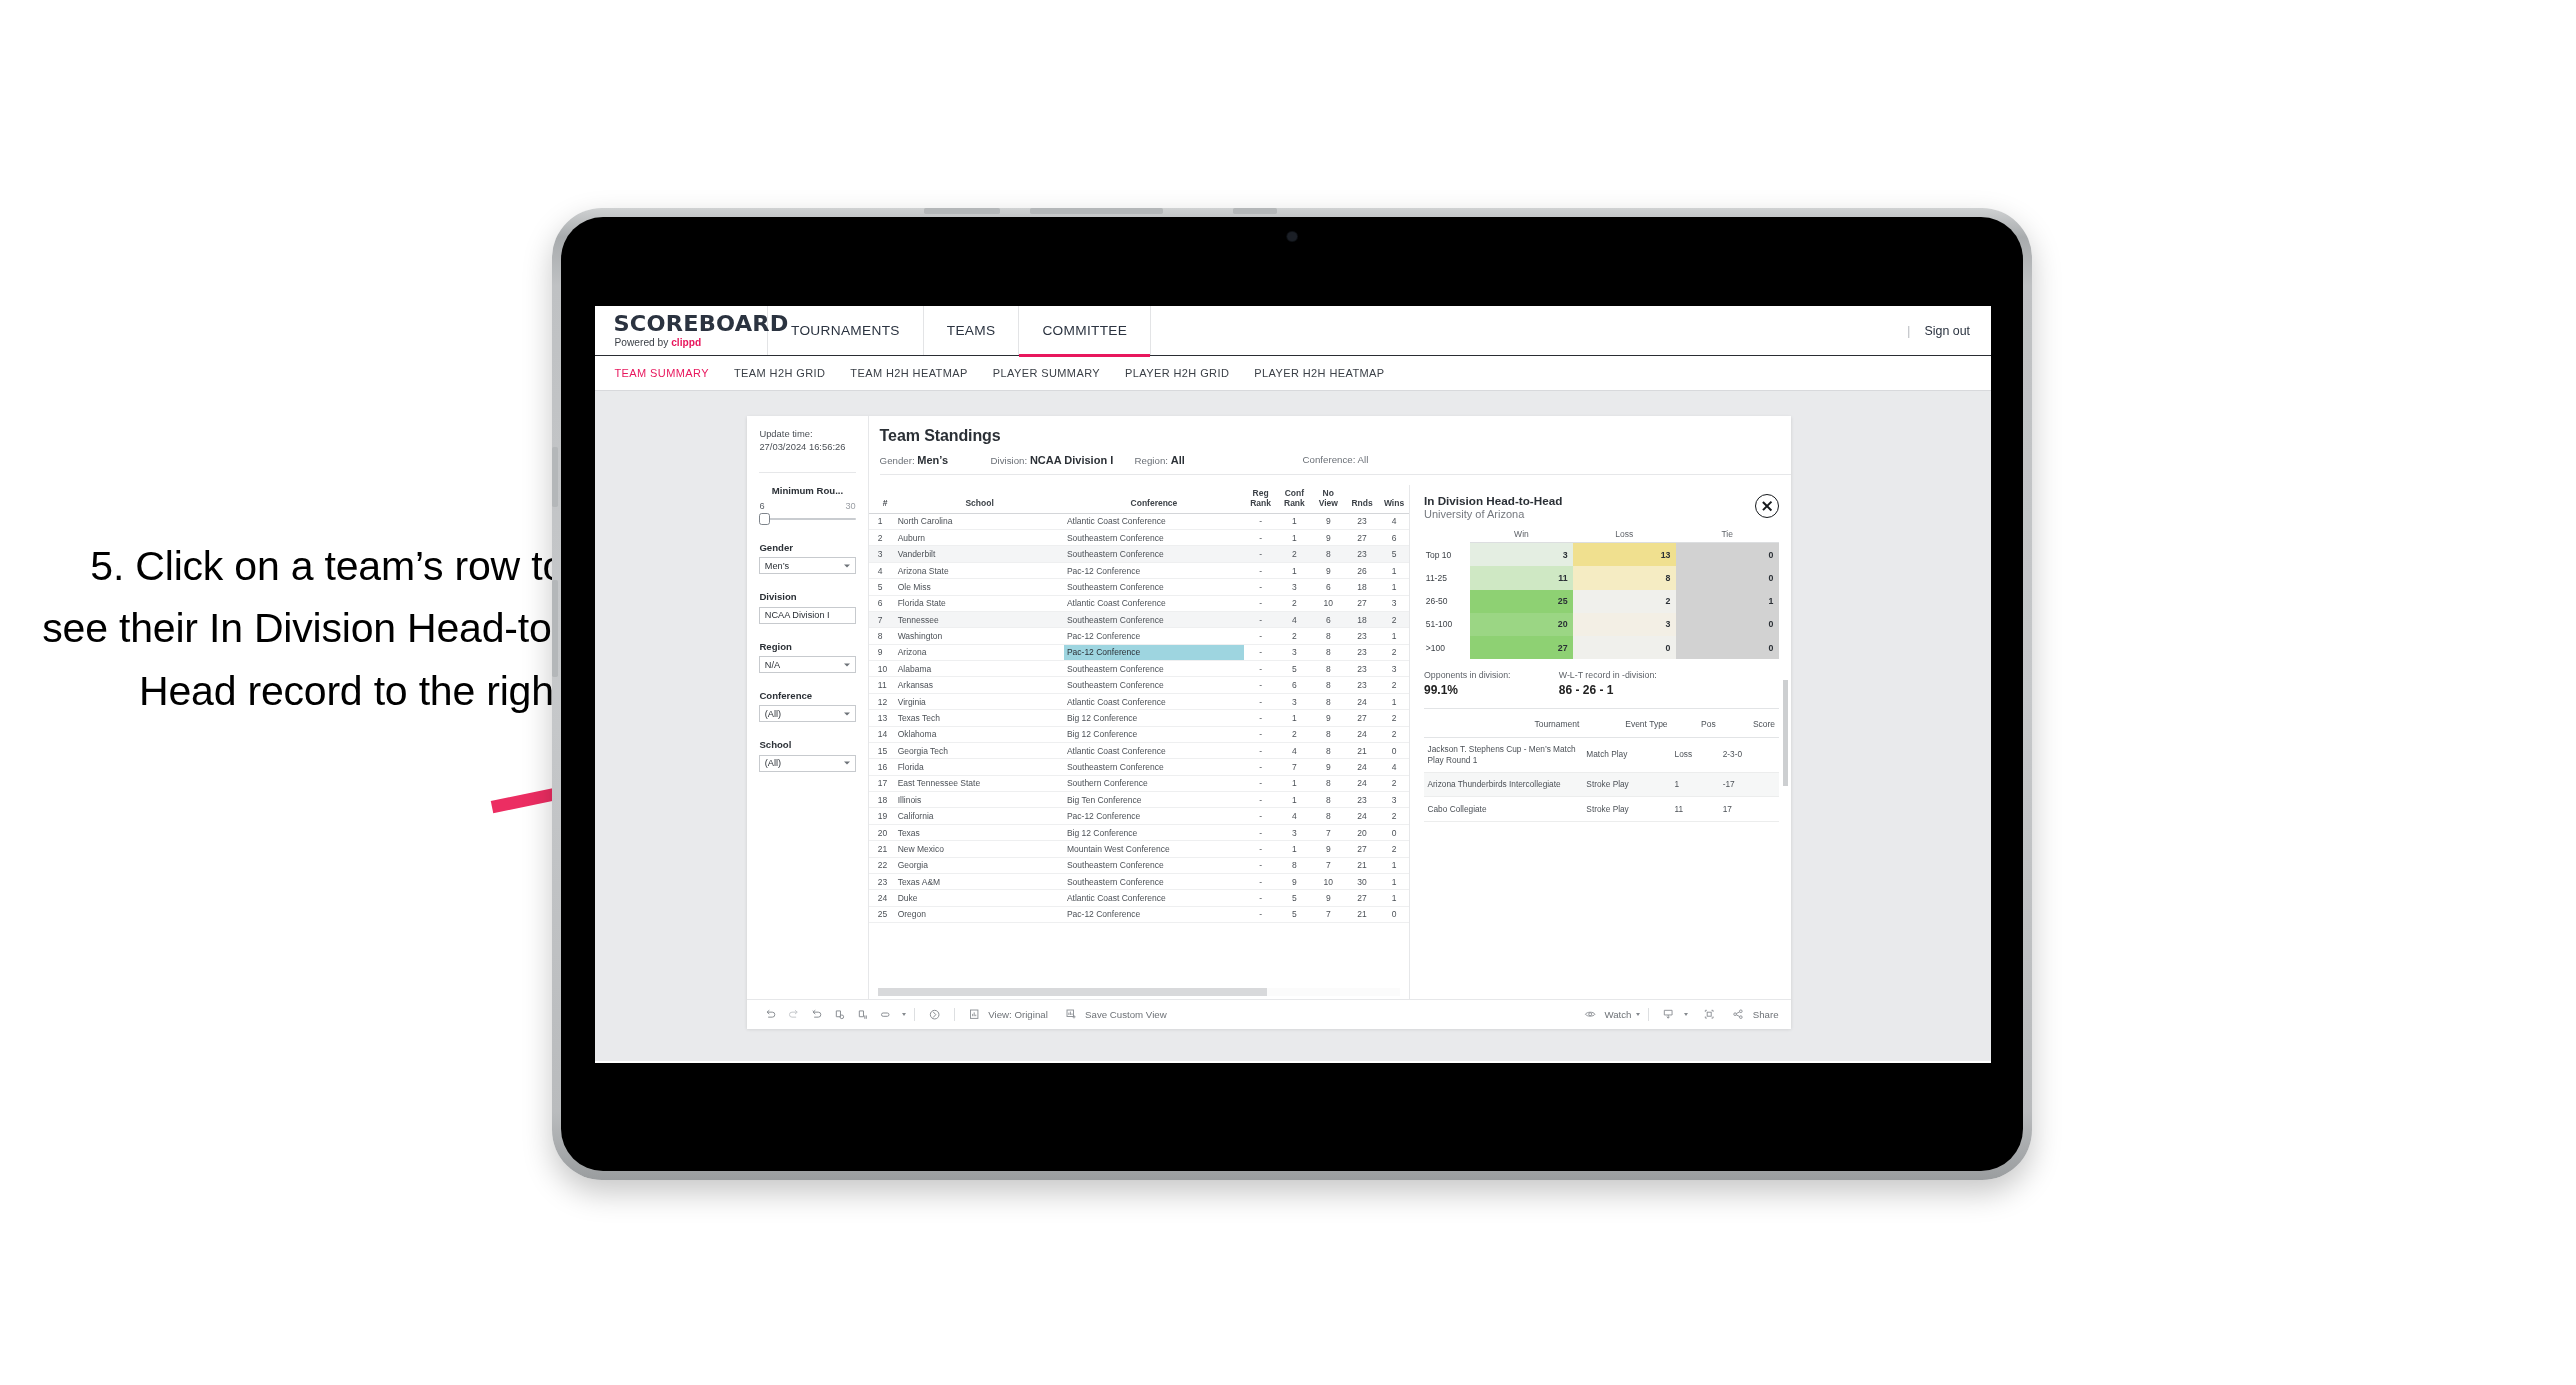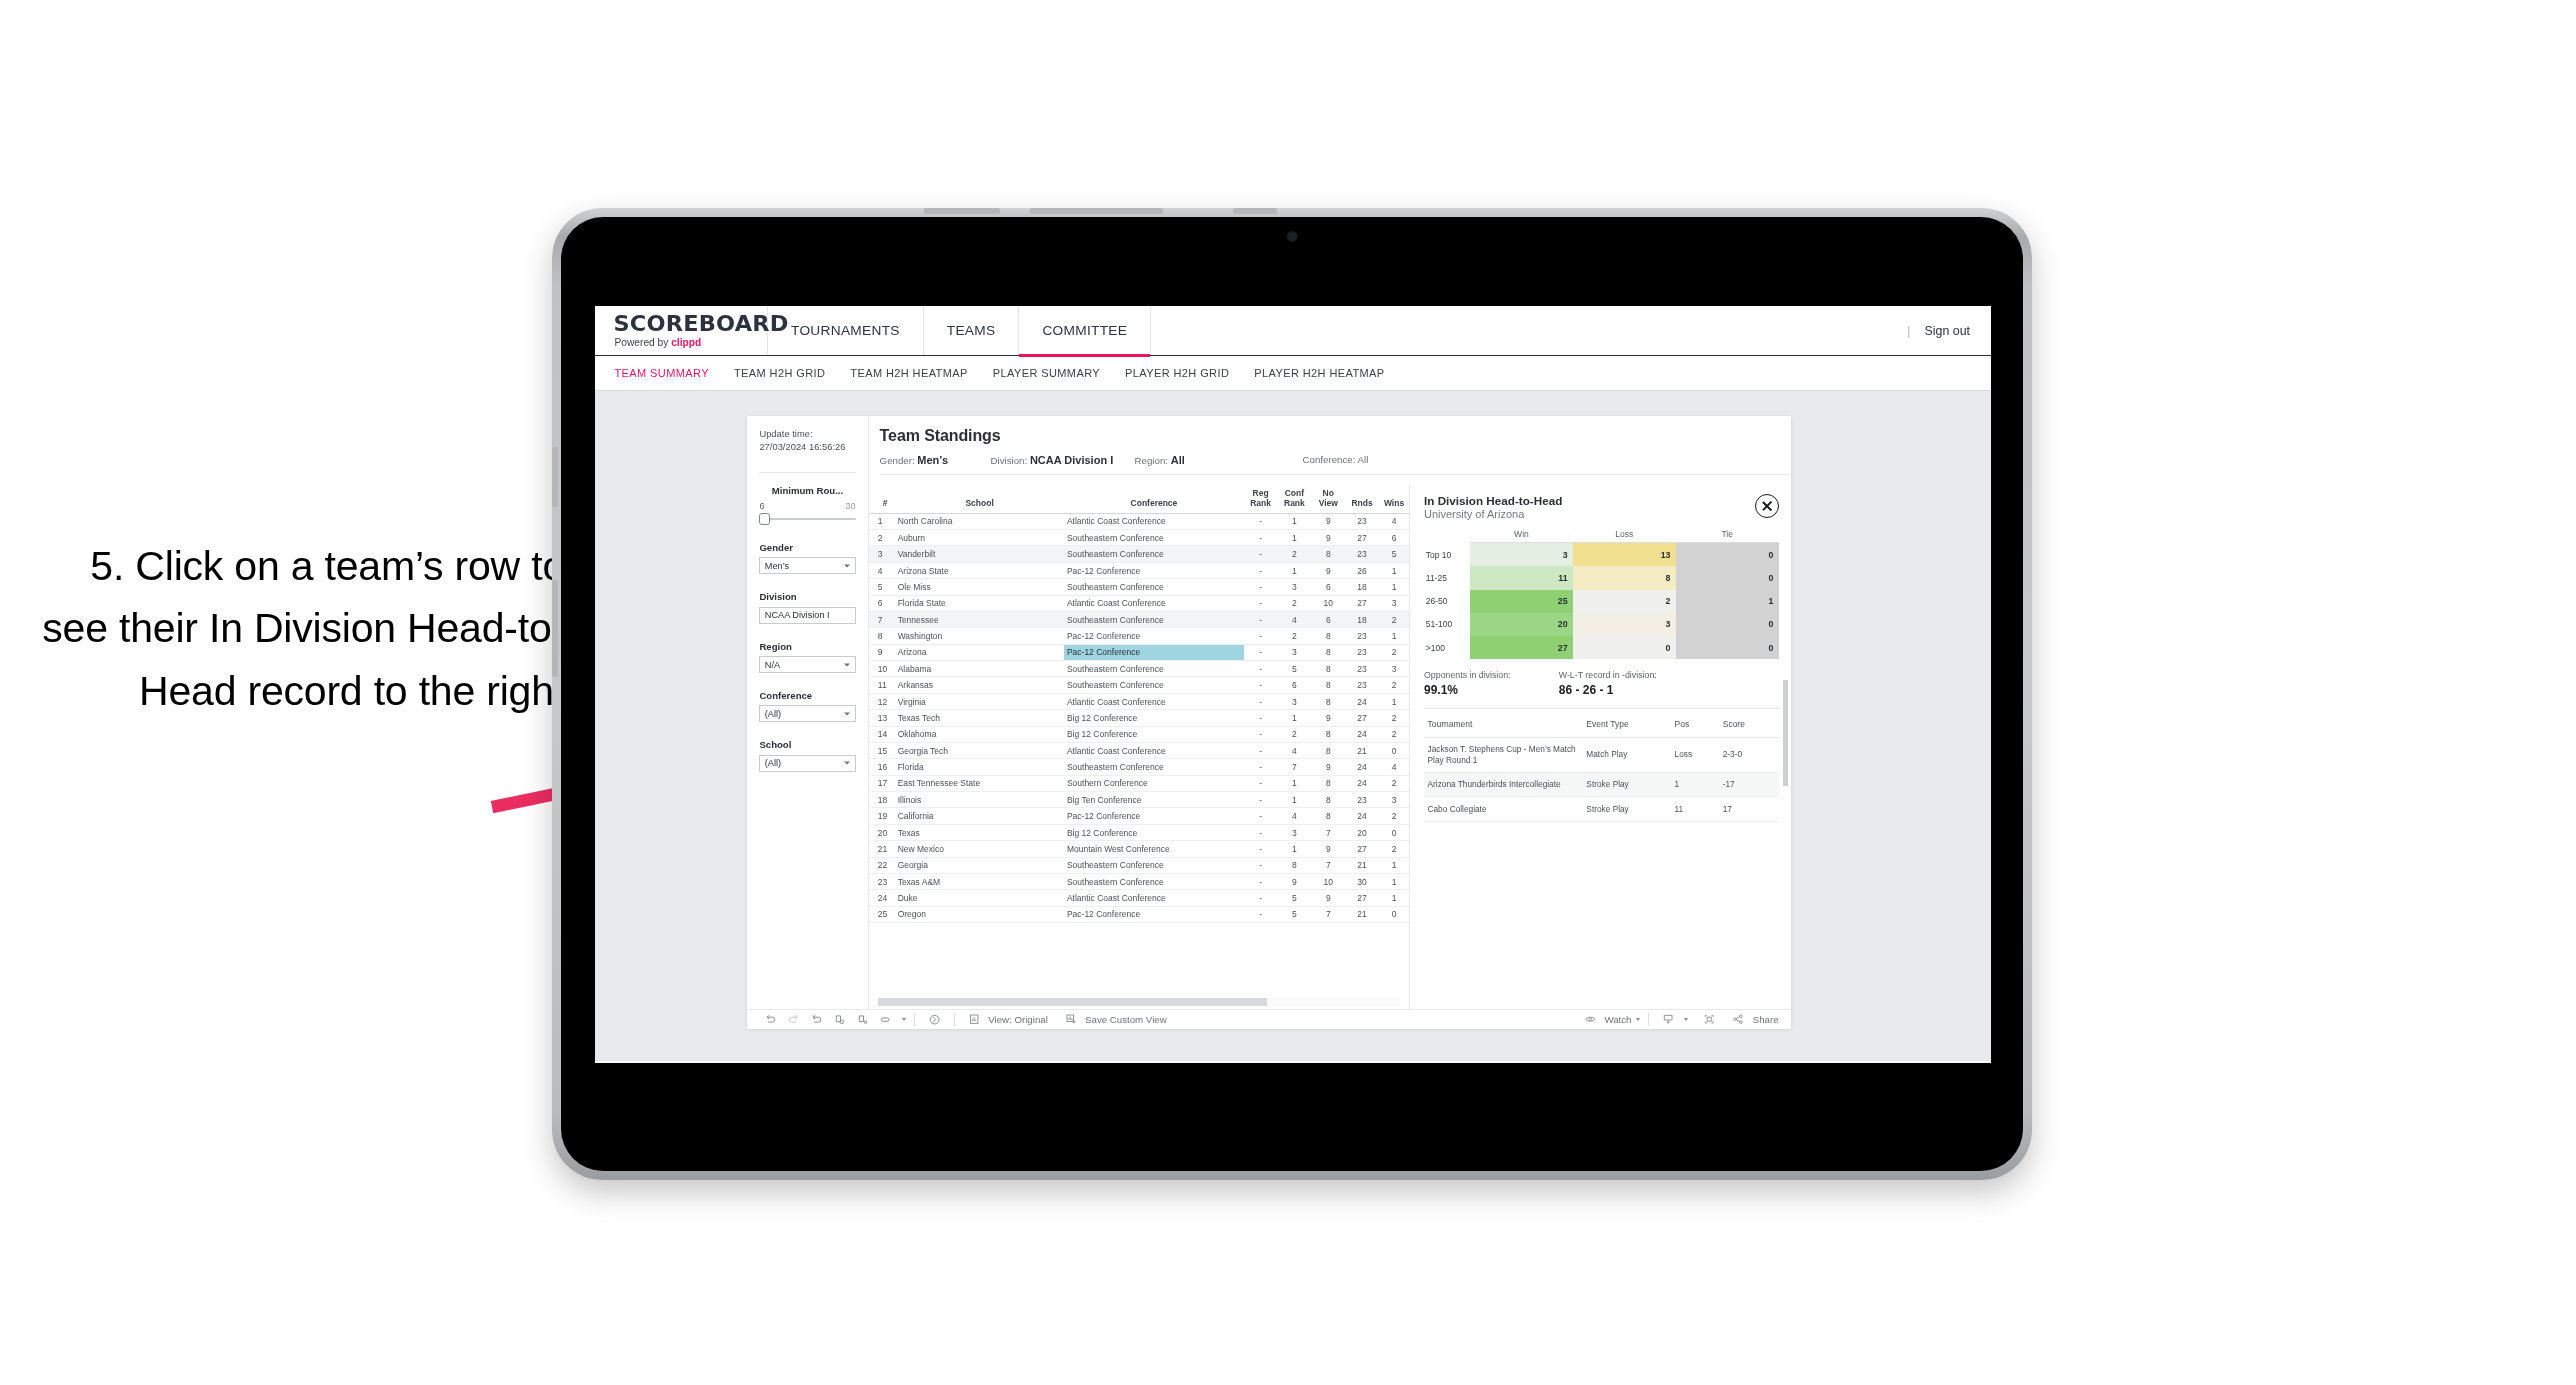--- a/index.html
+++ b/index.html
@@ -210,37 +210,37 @@
   .stats-row { display:flex; margin-top: 10.6px; }
   .stat-k { font-size:8.8px; color:#5e6268; }
   .stat-v { font-size:12px; font-weight:700; color:#222; margin-top:3.5px; }
   .stat-a { width: 126px; }
   .stat-b { flex:1; }
   .stat-b .stat-k, .stat-b .stat-v { text-align:left; padding-left:8.8px;}
 
   .detail-sep { height:0.9px; background:#e2e4e6; margin-top:10.6px; }
   table.tourn { width:100%; border-collapse:collapse; table-layout:fixed; margin-top:1.8px; }
   table.tourn th {
-    font-size:8.5px; color:#4c5157; font-weight:400; text-align:left;
+    font-size:8.5px; color:#4c5157; font-weight:400; text-align:right;
     padding: 8px 3.5px; border-bottom:0.9px solid #e2e4e6;
   }
   table.tourn td {
     font-size:8.3px; color:#4c5157; padding: 6.2px 3.5px; border-bottom:0.9px solid #eceded;
     vertical-align:middle; line-height:1.33;
   }
   .t-name { width: 99px; }
   .t-type { width: 55px; }
   .t-pos  { width: 30px; }
   .t-score{ width: 37px; }
   tr.alt td { background:#f6f7f7; }
   .vscroll { position:absolute; right:2.7px; top:195px; width:5.3px; height:106px; background:#cdcfd1; }
 
   
   .toolbar {
-    height: 20px; border-top:0.9px solid #e6e7e9; display:flex; align-items:center;
+    height: 30px; border-top:0.9px solid #e6e7e9; display:flex; align-items:center;
     padding: 0 12.4px; gap: 0px; background:#fff;
   }
   .tb { display:flex; align-items:center; color:#6e7277; font-size:9.7px; cursor:pointer; }
   .tb-ic { width:23px; height:17.7px; display:flex; align-items:center; justify-content:center; }
   .tb svg { display:block; }
   .tb-sep { width:0.9px; height:13.3px; background:#dddfe1; margin: 0 8px; }
   .tb-label { margin-left:2.7px; white-space:nowrap; }
   .tb-spacer { flex:1; }
   .tiny-caret { width:0;height:0;border-left:2.7px solid transparent;border-right:2.7px solid transparent;border-top:3.2px solid #85898e; margin-left:4.4px; }
 </style>

